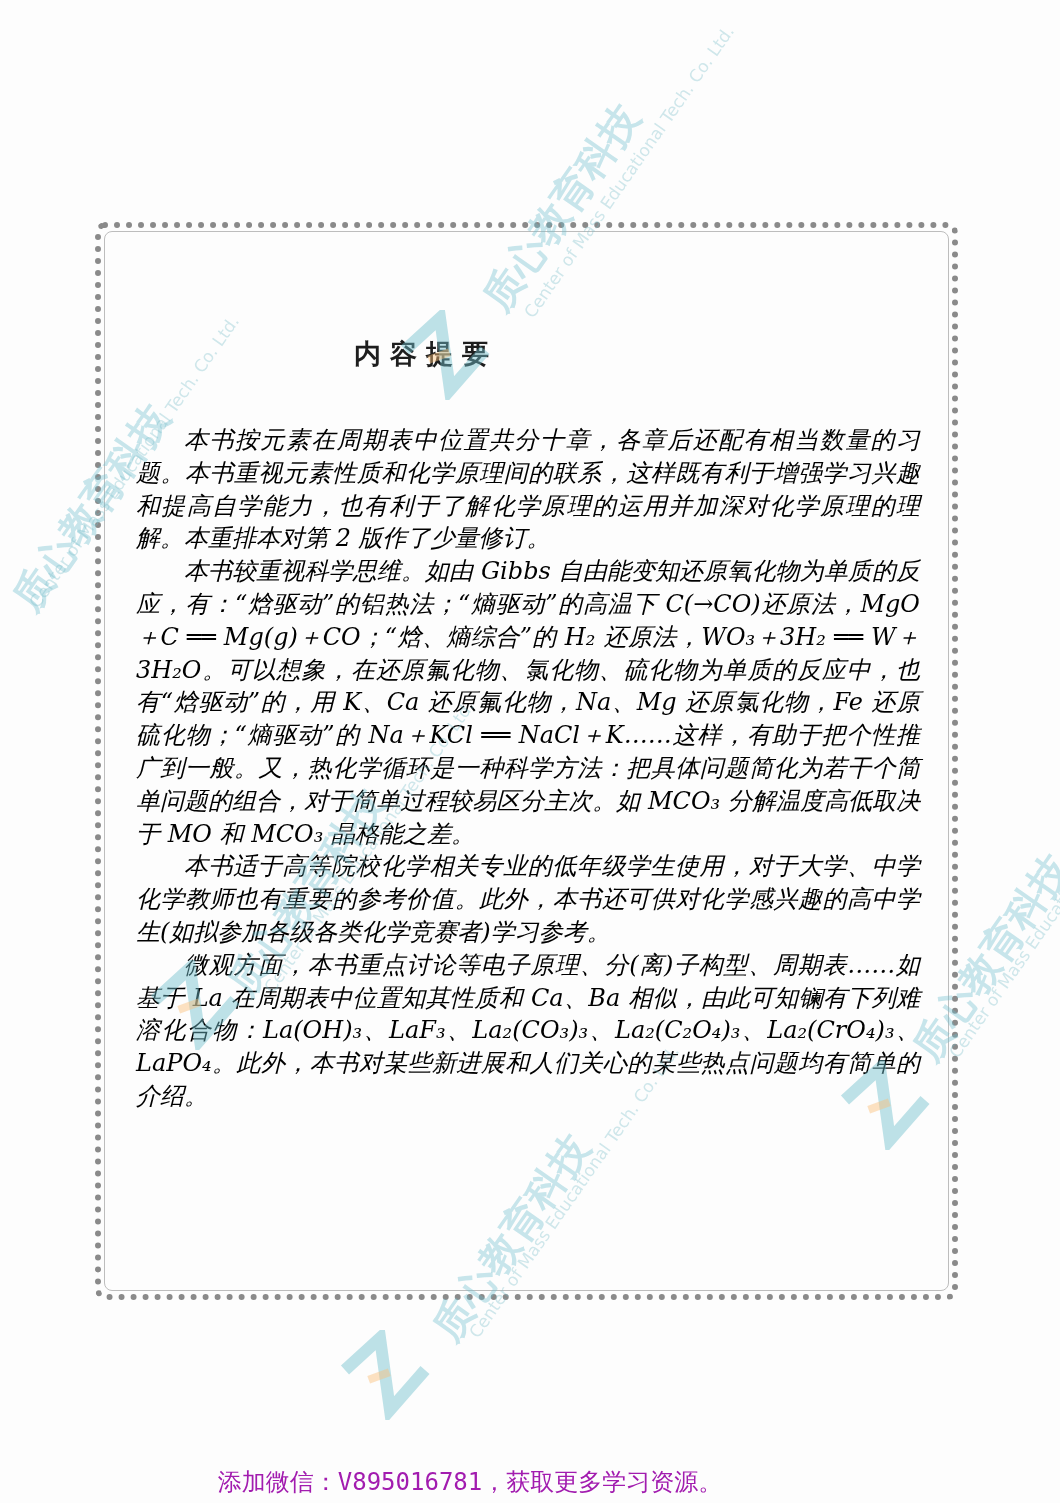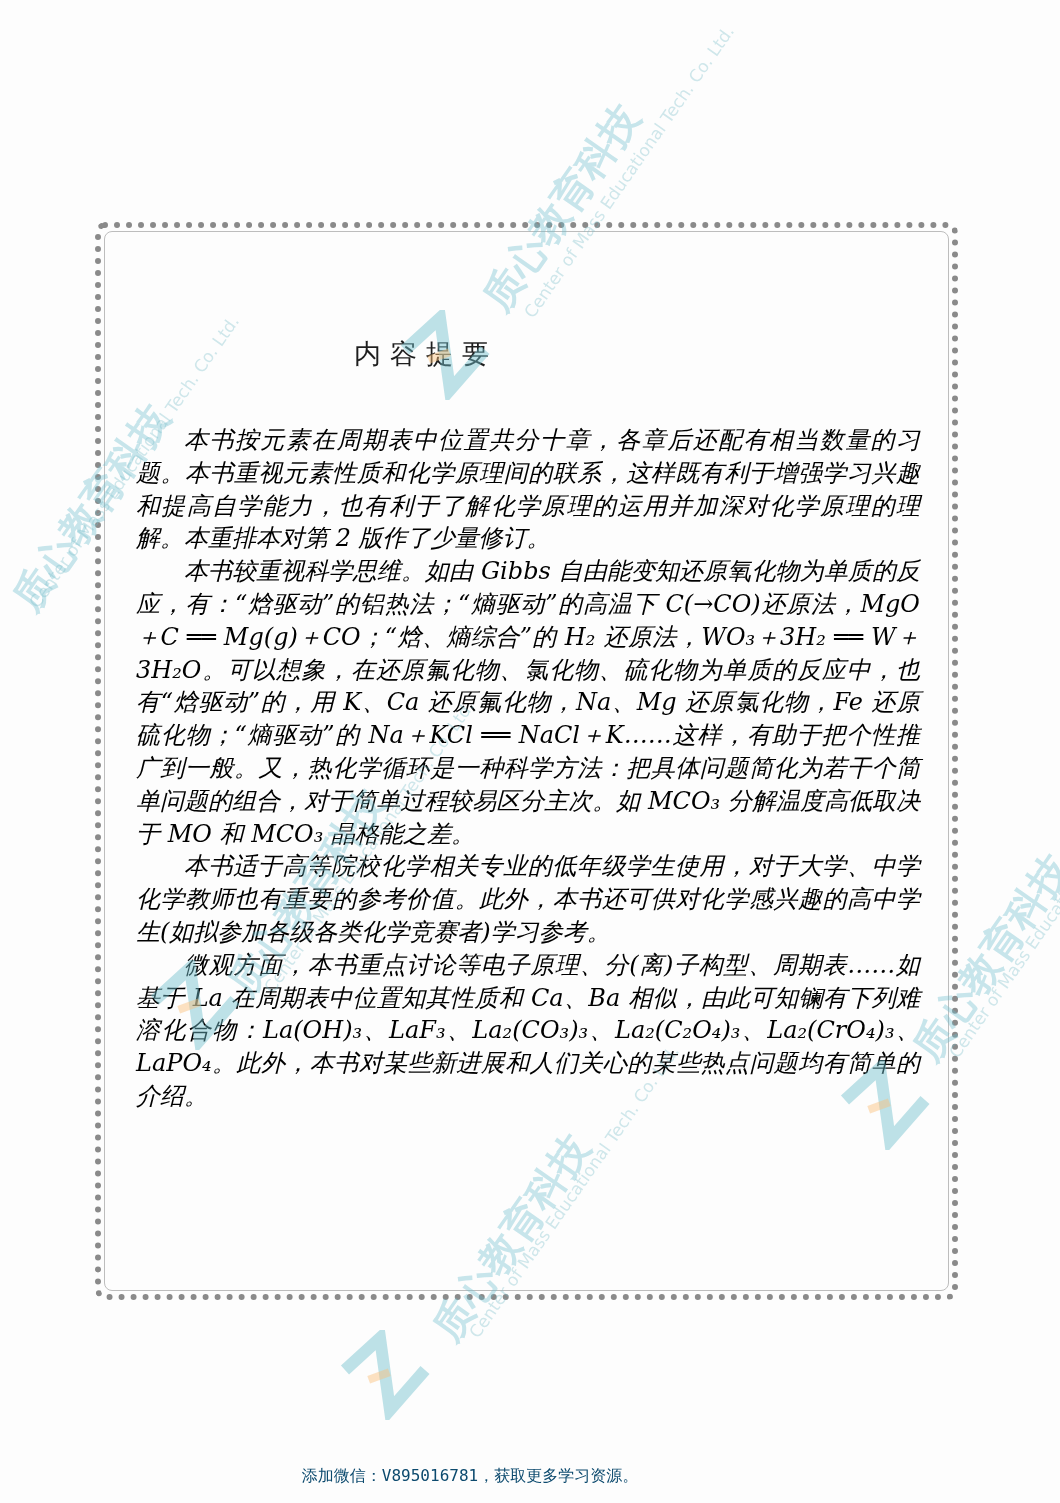--- a/index.html
+++ b/index.html
@@ -14,33 +14,33 @@
     box-sizing: border-box;
     border: 6px dotted #8a8a8a;
     border-radius: 10px;
   }
   .frame::after {
     content: ""; position: absolute; inset: 3px;
     border: 1px solid #bdbdbd; border-radius: 8px;
   }
   .title {
     position: absolute; left: 0; width: 852px; top: 336px;
-    text-align: center; font-size: 27px; font-weight: normal; letter-spacing: 9px;
+    text-align: center; font-size: 27px; font-weight: bold; letter-spacing: 9px;
     color: #1e1e1e;
   }
   .content {
     position: absolute; left: 136px; top: 424px; width: 784px;
     font-size: 24px; line-height: 32.8px; text-align: justify;
     color: #000000;
     font-style: italic;
   }
   .content p { margin: 0; text-indent: 2em; }
   .footer {
     position: absolute; left: 0; width: 940px; top: 1466px;
-    text-align: center; font-size: 16px; color: #0c4a6e;
+    text-align: center; font-size: 24px; color: #a21caf;
     font-family: "DejaVu Sans Mono", "Liberation Mono", monospace;
   }
   .wm {
     position: absolute; color: rgba(110,190,205,0.38);
     font-family: "DejaVu Sans", sans-serif; font-size: 40px; font-weight: bold;
     transform: rotate(-55deg); transform-origin: left top; white-space: nowrap;
     pointer-events: none;
   }
   .wm-en {
     position: absolute; color: rgba(120,190,200,0.35);

